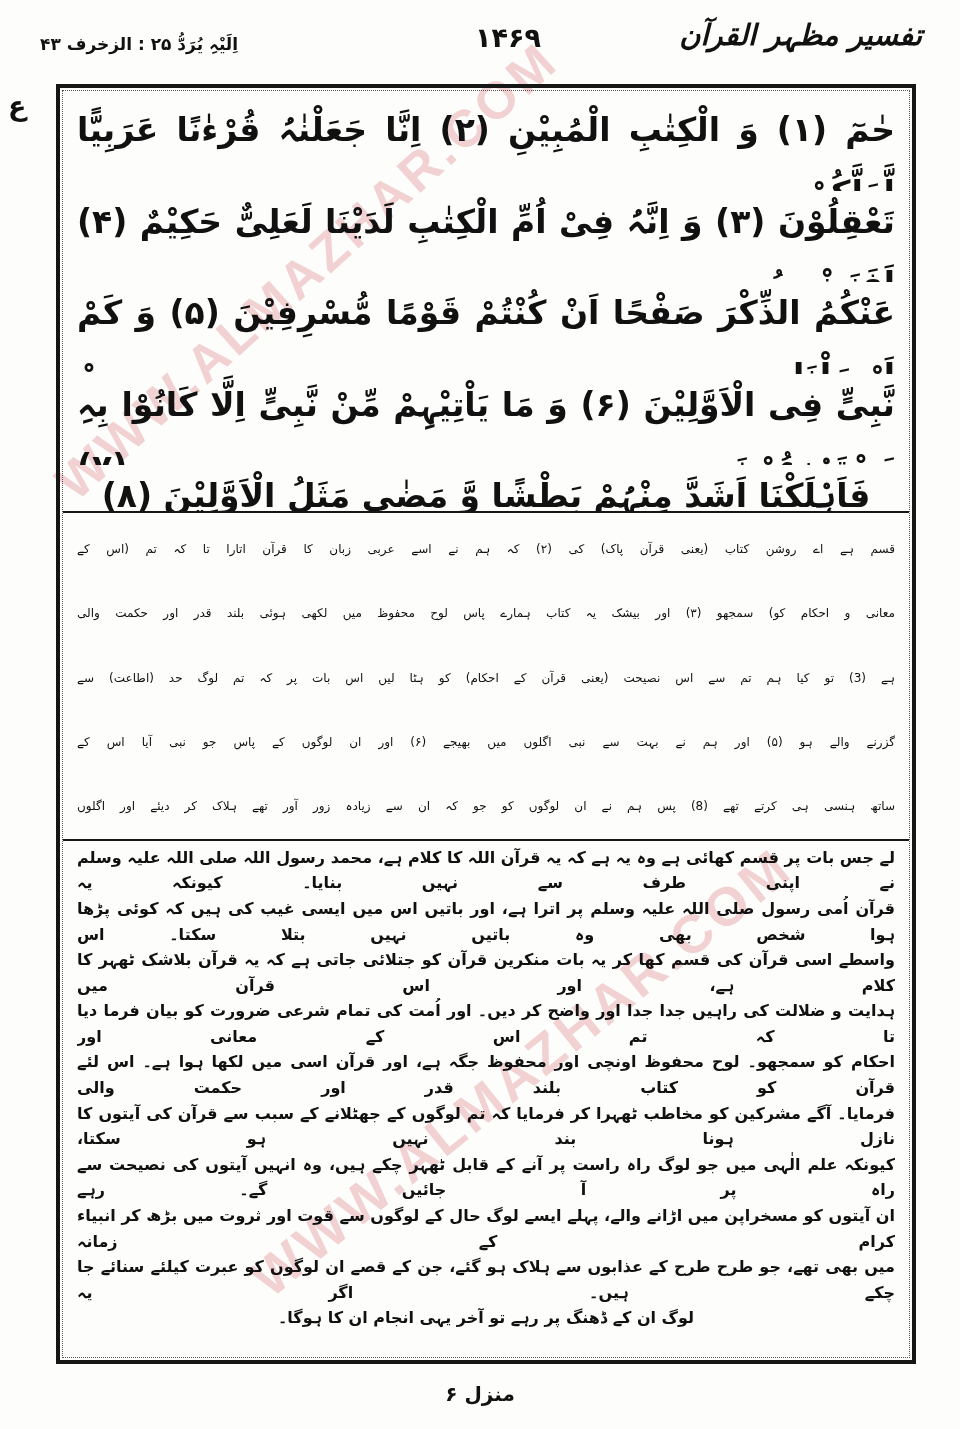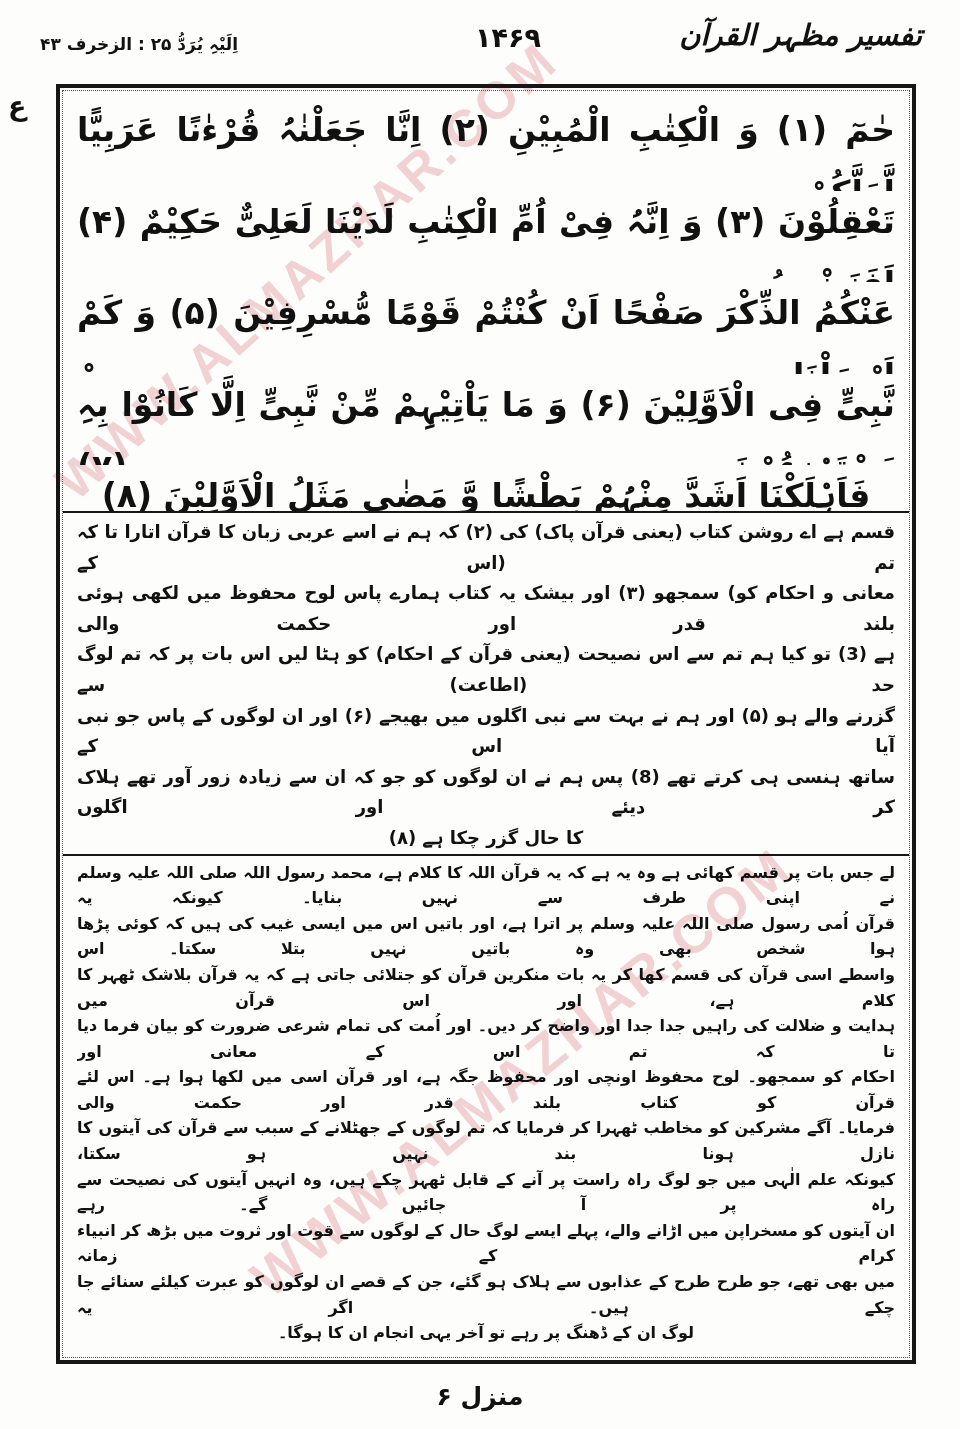--- a/index.html
+++ b/index.html
@@ -26,28 +26,28 @@
          border:4px solid #161616;z-index:1;background:transparent;}
   .frame-inner{position:absolute;top:2px;left:2px;right:2px;bottom:2px;
                border:1px dotted #555;display:flex;flex-direction:column;}
   .sec{padding:0 14px;box-sizing:border-box;}
   .sec-quran{height:420px;display:flex;flex-direction:column;justify-content:space-around;padding-top:8px;}
   .sec-trans{height:350px;border-top:2px solid #161616;display:flex;flex-direction:column;justify-content:space-around;padding-top:4px;}
   .sec-comm{flex:1;border-top:2px solid #161616;display:flex;flex-direction:column;justify-content:space-around;padding-top:4px;padding-bottom:26px;}
   
   .aline{direction:rtl;font-size:33px;font-weight:bold;line-height:1.9;
          text-align:justify;text-align-last:justify;overflow:hidden;}
-  .uline{direction:rtl;font-size:18px;font-weight:bold;line-height:1.7;
+  .uline{direction:rtl;font-size:12px;font-weight:normal;line-height:1.7;
          text-align:justify;text-align-last:justify;overflow:hidden;}
   .cline{direction:rtl;font-size:16px;font-weight:bold;line-height:1.6;
          text-align:justify;text-align-last:justify;overflow:hidden;}
   .center{text-align:left;text-align-last:center;}
   
   .footer{position:absolute;top:1382px;left:0;width:100%;text-align:center;
-          font-size:25px;font-weight:bold;direction:rtl;z-index:2;}
+          font-size:20px;font-weight:bold;direction:rtl;z-index:2;}
 </style>
 </head>
 <body>
 
 <div class="wm wm1">WWW.ALMAZHAR.COM</div>
 <div class="wm wm2">WWW.ALMAZHAR.COM</div>
 
 <div class="header">
   <div class="hdr-ref">اِلَیْہِ یُرَدُّ ۲۵ : الزخرف ۴۳</div>
   <div class="hdr-page">۱۴۶۹</div>
@@ -66,21 +66,20 @@
       <div class="aline">نَّبِیٍّ فِی الْاَوَّلِیْنَ (۶) وَ مَا یَاْتِیْہِمْ مِّنْ نَّبِیٍّ اِلَّا کَانُوْا بِہِ یَسْتَہْزِءُوْنَ (۷)</div>
       <div class="aline center">فَاَہْلَکْنَا اَشَدَّ مِنْہُمْ بَطْشًا وَّ مَضٰی مَثَلُ الْاَوَّلِیْنَ (۸)</div>
     </div>
 
     <div class="sec sec-trans">
       <div class="uline">قسم ہے اے روشن کتاب (یعنی قرآن پاک) کی (۲) کہ ہم نے اسے عربی زبان کا قرآن اتارا تا کہ تم (اس کے</div>
       <div class="uline">معانی و احکام کو) سمجھو (۳) اور بیشک یہ کتاب ہمارے پاس لوح محفوظ میں لکھی ہوئی بلند قدر اور حکمت والی</div>
       <div class="uline">ہے (3) تو کیا ہم تم سے اس نصیحت (یعنی قرآن کے احکام) کو ہٹا لیں اس بات پر کہ تم لوگ حد (اطاعت) سے</div>
       <div class="uline">گزرنے والے ہو (۵) اور ہم نے بہت سے نبی اگلوں میں بھیجے (۶) اور ان لوگوں کے پاس جو نبی آیا اس کے</div>
       <div class="uline">ساتھ ہنسی ہی کرتے تھے (8) پس ہم نے ان لوگوں کو جو کہ ان سے زیادہ زور آور تھے ہلاک کر دیئے اور اگلوں</div>
-      <div class="uline center">کا حال گزر چکا ہے (۸)</div>
     </div>
 
     <div class="sec sec-comm">
       <div class="cline">لے جس بات پر قسم کھائی ہے وہ یہ ہے کہ یہ قرآن اللہ کا کلام ہے، محمد رسول اللہ صلی اللہ علیہ وسلم نے اپنی طرف سے نہیں بنایا۔ کیونکہ یہ</div>
       <div class="cline">قرآن اُمی رسول صلی اللہ علیہ وسلم پر اترا ہے، اور باتیں اس میں ایسی غیب کی ہیں کہ کوئی پڑھا ہوا شخص بھی وہ باتیں نہیں بتلا سکتا۔ اس</div>
       <div class="cline">واسطے اسی قرآن کی قسم کھا کر یہ بات منکرین قرآن کو جتلائی جاتی ہے کہ یہ قرآن بلاشک ٹھہر کا کلام ہے، اور اس قرآن میں</div>
       <div class="cline">ہدایت و ضلالت کی راہیں جدا جدا اور واضح کر دیں۔ اور اُمت کی تمام شرعی ضرورت کو بیان فرما دیا تا کہ تم اس کے معانی اور</div>
       <div class="cline">احکام کو سمجھو۔ لوح محفوظ اونچی اور محفوظ جگہ ہے، اور قرآن اسی میں لکھا ہوا ہے۔ اس لئے قرآن کو کتاب بلند قدر اور حکمت والی</div>
       <div class="cline">فرمایا۔ آگے مشرکین کو مخاطب ٹھہرا کر فرمایا کہ تم لوگوں کے جھٹلانے کے سبب سے قرآن کی آیتوں کا نازل ہونا بند نہیں ہو سکتا،</div>
       <div class="cline">کیونکہ علم الٰہی میں جو لوگ راہ راست پر آنے کے قابل ٹھہر چکے ہیں، وہ انہیں آیتوں کی نصیحت سے راہ پر آ جائیں گے۔ رہے</div>

